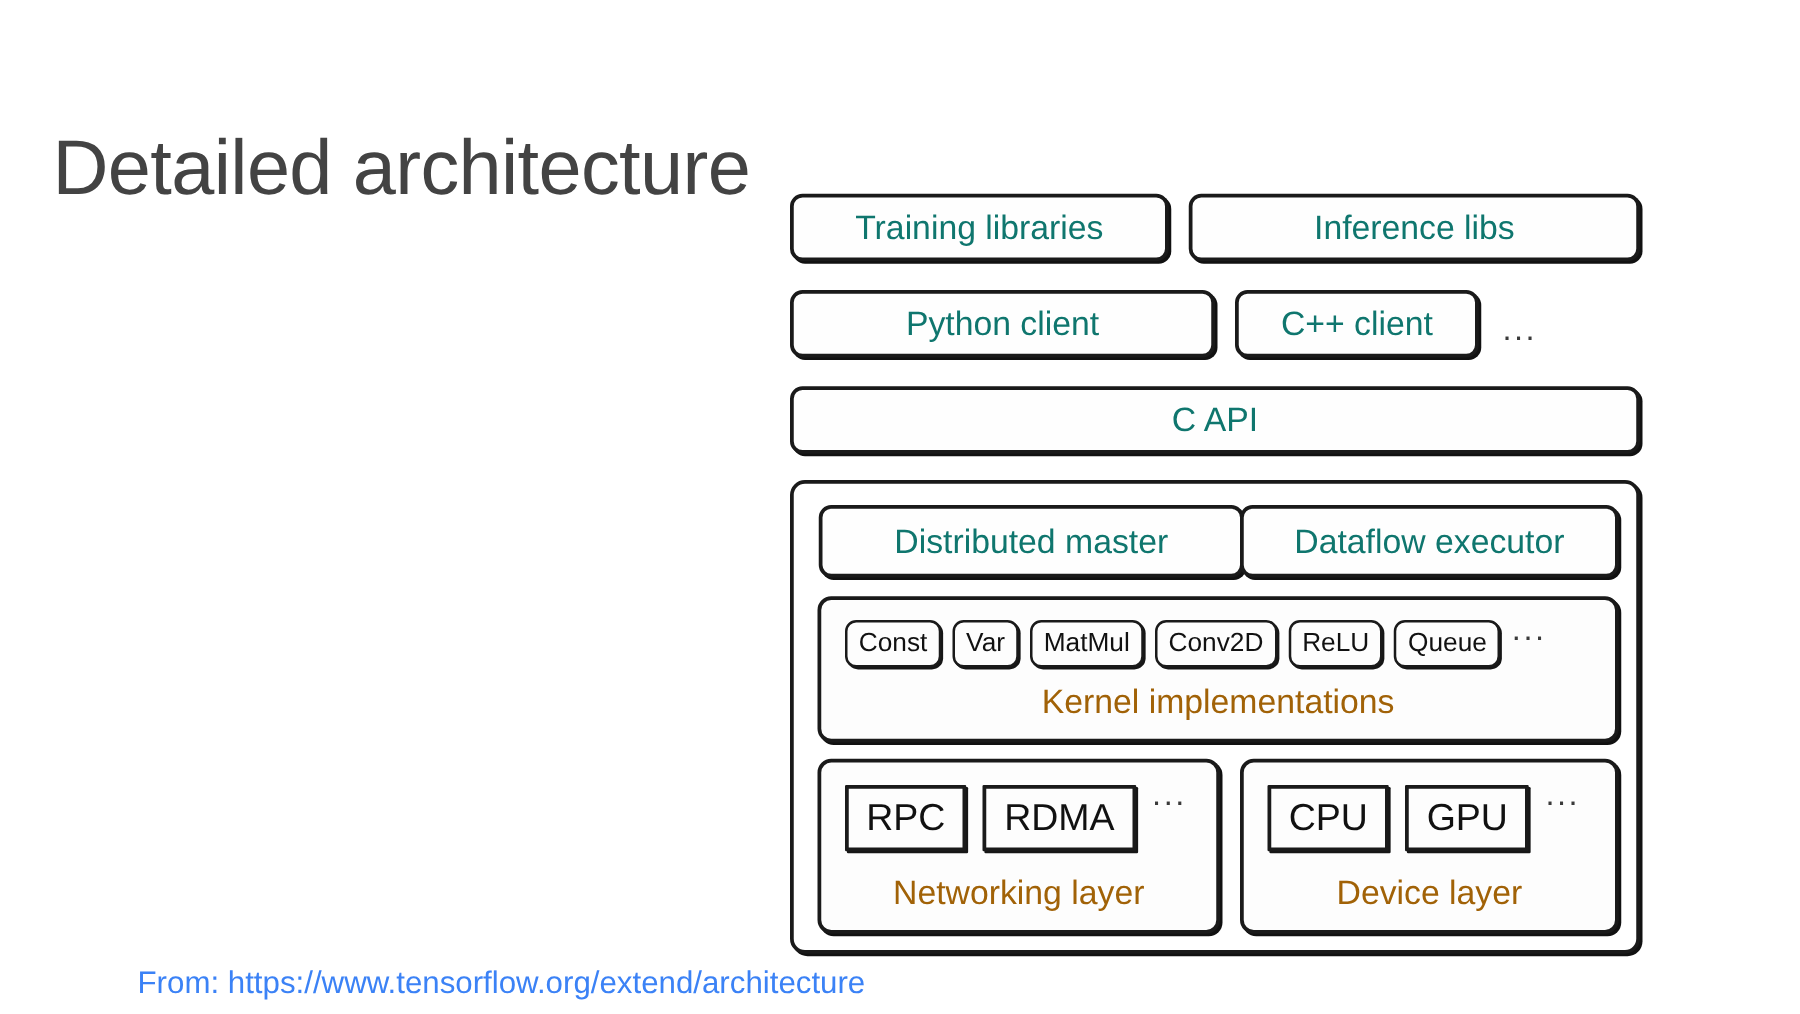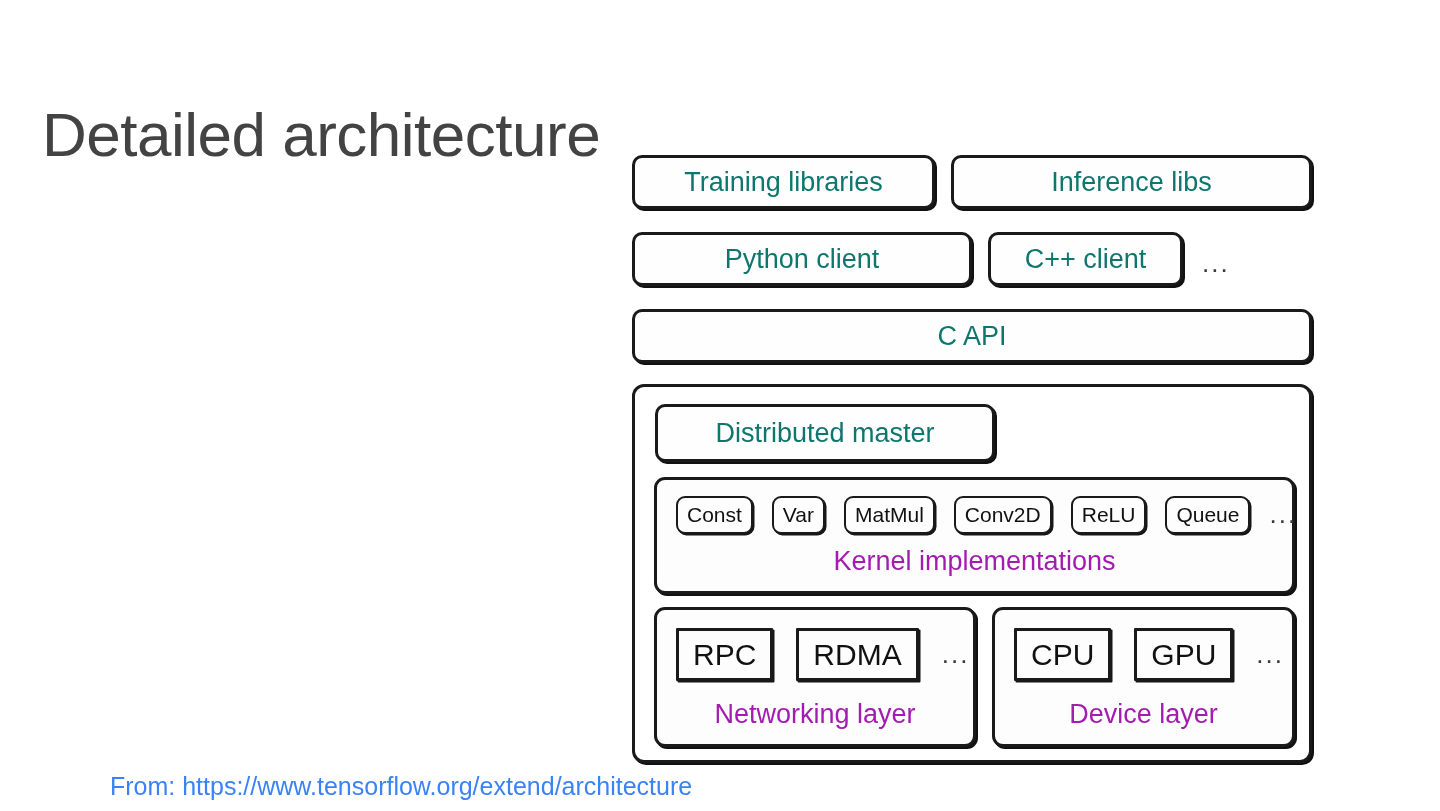--- a/index.html
+++ b/index.html
@@ -80,30 +80,29 @@
     border: 3px solid #1a1a1a;
     border-radius: 11px;
     box-shadow: 2px 2px 0 0 #111111;
   }
   .group-label {
     position: absolute;
     left: 0;
     right: 0;
     text-align: center;
     font-size: 27px;
-    color: #a21caf;
+    color: #a16207;
     white-space: nowrap;
   }
 
   
   .chip-row {
     position: absolute;
     display: flex;
-    align-items: center;
-    gap: 10px;
+    align-items: flex-start;
   }
   .chip {
     box-sizing: border-box;
     background: #fdfdfd;
     border: 2px solid #1a1a1a;
     border-radius: 9px;
     box-shadow: 1.5px 1.5px 0 0 #161616;
     display: flex;
     align-items: center;
     justify-content: center;
@@ -189,20 +188,23 @@
   <span class="ellipsis-standalone" id="ellipsis-clients">...</span>
 
   <div class="box box-lg" id="box-c-api">
     <span>C API</span>
   </div>
 
   <div class="container-box" id="core-container">
 
     <div class="box box-lg" id="box-distributed-master">
       <span>Distributed master</span>
+    </div>
+    <div class="box box-lg" id="box-dataflow-executor">
+      <span>Dataflow executor</span>
     </div>
 
     <div class="group-box" id="group-kernel">
       <div class="chip-row" id="chips-kernel">
           <div class="chip chip-sm">Const</div>
           <div class="chip chip-sm">Var</div>
           <div class="chip chip-sm">MatMul</div>
           <div class="chip chip-sm">Conv2D</div>
           <div class="chip chip-sm">ReLU</div>
           <div class="chip chip-sm">Queue</div>

